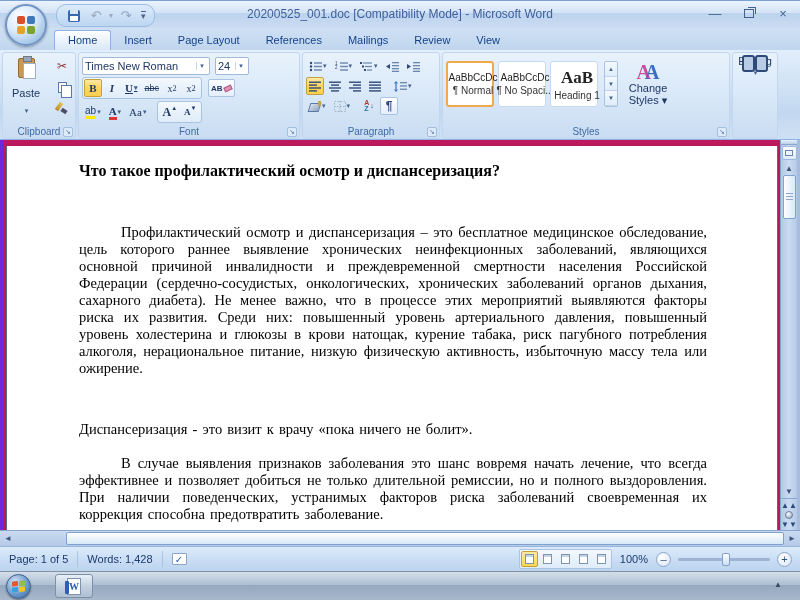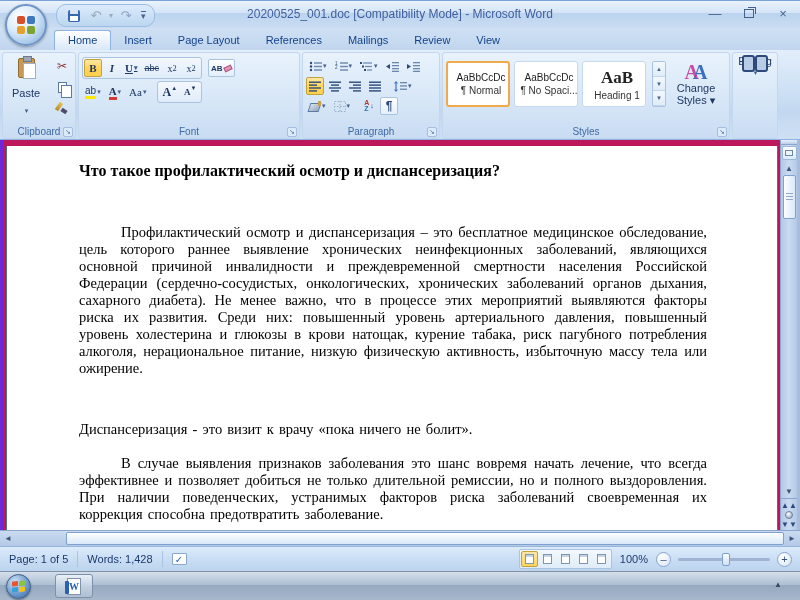--- a/index.html
+++ b/index.html
@@ -100,21 +100,21 @@
   .sorticon { display:flex; align-items:center; gap:1px; font-size:7px; font-weight:bold; color:#1f3864; line-height:6px; }
   .sorticon .az { display:flex; flex-direction:column; }
   .sorticon .az b:first-child { color:#b03a2e; }
   .sorticon .az b:last-child { color:#2874a6; }
   .pilcrow { font-size:12px; font-weight:bold; color:#2e4a7a; }
   .shade-ic { width:12px; height:10px; position:relative; }
   .shade-ic::before { content:""; position:absolute; left:0; top:2px; width:9px; height:7px; background:linear-gradient(135deg,#d9e2ec,#93a7c0); border:1px solid #5b79a5; transform:skewX(-18deg); }
   .shade-ic::after { content:""; position:absolute; right:0; top:0; width:3px; height:5px; background:#c7a14b; }
 
   
-  .style-card { width:64px; height:46px; background:#fff; border:1px solid #c6d9ef; border-radius:3px;
+  .style-card { width:48px; height:46px; background:#fff; border:1px solid #c6d9ef; border-radius:3px;
     display:flex; flex-direction:column; align-items:center; justify-content:center; gap:2px; color:#222;padding-left:6px; }
   .style-card.selected { border:2px solid #f0a94b; }
   .style-prev { font-size:10px; white-space:nowrap; }
   .style-prev.h1 { font-family:"Liberation Serif",serif; font-weight:bold; font-size:17px; }
   .style-name { font-size:10px; color:#333; white-space:nowrap; }
   .style-scroll { display:flex; flex-direction:column; width:14px; border:1px solid #aac3e0; border-radius:2px; overflow:hidden; margin-left:2px; }
   .style-scroll span { flex:1; display:flex; align-items:center; justify-content:center; font-size:6px; color:#44618e;
     background:linear-gradient(#f3f8fd,#dfecf9); border-bottom:1px solid #c3d6ec; }
   .chgstyles { display:flex; flex-direction:column; align-items:center; justify-content:center; width:52px; color:#1f3864; }
   .aa-big { font-family:"Liberation Serif",serif; font-weight:bold; font-size:20px; line-height:20px; }
@@ -261,20 +261,30 @@
         <span class="rbtn">
             <span class="painter-ic"></span>
           </span>
       </div>
       <span class="rg-label">Clipboard</span>
       <span class="launcher">↘</span>
     </div>
 
     <div class="rgroup" style="width:222px;">
       <div class="rrow">
+        <span class="combo fname">
+          <span class="cv">Times New Roman</span>
+          <span class="cd">▾</span>
+        </span>
+        <span class="combo fsize">
+          <span class="cv">24</span>
+          <span class="cd">▾</span>
+        </span>
+      </div>
+      <div class="rrow">
         <span class="btngroupbox">
           <span class="rbtn on b-b">B</span>
           <span class="rbtn b-i">I</span>
           <span class="rbtn b-u">
               <span>U</span>
               <span class="caret">▾</span>
             </span>
           <span class="rbtn b-strike">abc</span>
           <span class="rbtn subsup">
               <span>x</span>

